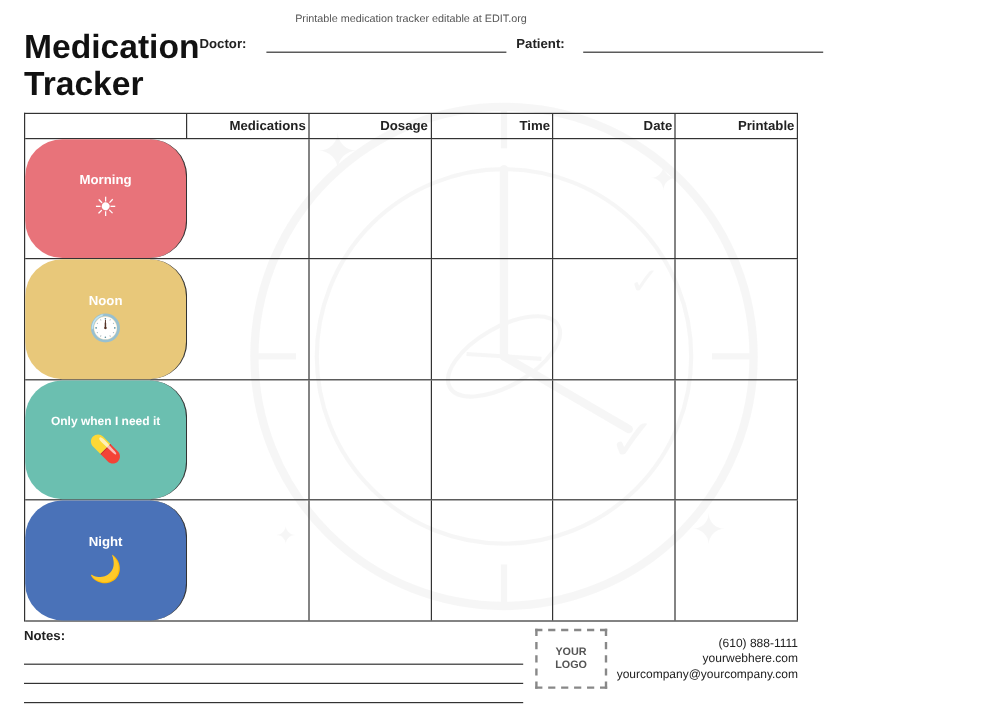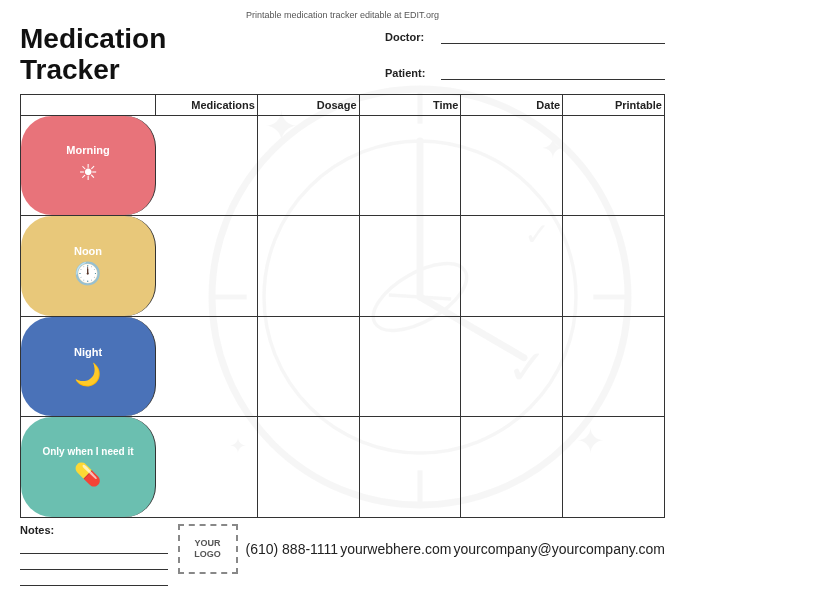--- a/index.html
+++ b/index.html
@@ -59,22 +59,22 @@
 
     .main-title {
       font-size: 28px;
       font-weight: 900;
       line-height: 1.1;
       color: #111;
     }
 
     .doctor-patient {
       display: flex;
-      flex-direction: column;
-      gap: 22px;
+      flex-direction: row;
+      gap: 8px;
       padding-top: 6px;
       min-width: 280px;
     }
 
     .dp-line {
       display: flex;
       align-items: center;
       gap: 6px;
       font-size: 11px;
       color: #222;
@@ -209,24 +209,25 @@
       justify-content: center;
       font-size: 9px;
       font-weight: bold;
       color: #555;
       line-height: 1.2;
       text-align: center;
     }
 
     .contact-info {
       display: flex;
-      flex-direction: row;
+      flex-direction: column;
       gap: 2px;
-      font-size: 14px;
+      font-size: 10px;
       color: #222;
+      align-items: flex-end;
     }
 
     .time-cell.only-when .time-label {
       font-size: 10px;
       text-align: center;
       line-height: 1.2;
     }
 
     
     .icon-sun { color: #fff; font-size: 22px; }
@@ -321,35 +322,35 @@
         </div>
         <div class="data-cell"></div>
         <div class="data-cell"></div>
         <div class="data-cell"></div>
         <div class="data-cell"></div>
         <div class="data-cell"></div>
       </div>
 
 
       <div class="table-row">
+        <div class="time-cell only-when">
+          <span class="time-label">Only when I need it</span>
+          <span class="icon-pill">💊</span>
+        </div>
+        <div class="data-cell"></div>
+        <div class="data-cell"></div>
+        <div class="data-cell"></div>
+        <div class="data-cell"></div>
+        <div class="data-cell"></div>
+      </div>
+
+      <div class="table-row">
         <div class="time-cell night">
           <span class="time-label">Night</span>
           <span class="icon-moon">🌙</span>
-        </div>
-        <div class="data-cell"></div>
-        <div class="data-cell"></div>
-        <div class="data-cell"></div>
-        <div class="data-cell"></div>
-        <div class="data-cell"></div>
-      </div>
-
-      <div class="table-row">
-        <div class="time-cell only-when">
-          <span class="time-label">Only when I need it</span>
-          <span class="icon-pill">💊</span>
         </div>
         <div class="data-cell"></div>
         <div class="data-cell"></div>
         <div class="data-cell"></div>
         <div class="data-cell"></div>
         <div class="data-cell"></div>
       </div>
 
     </div>
   </div>

